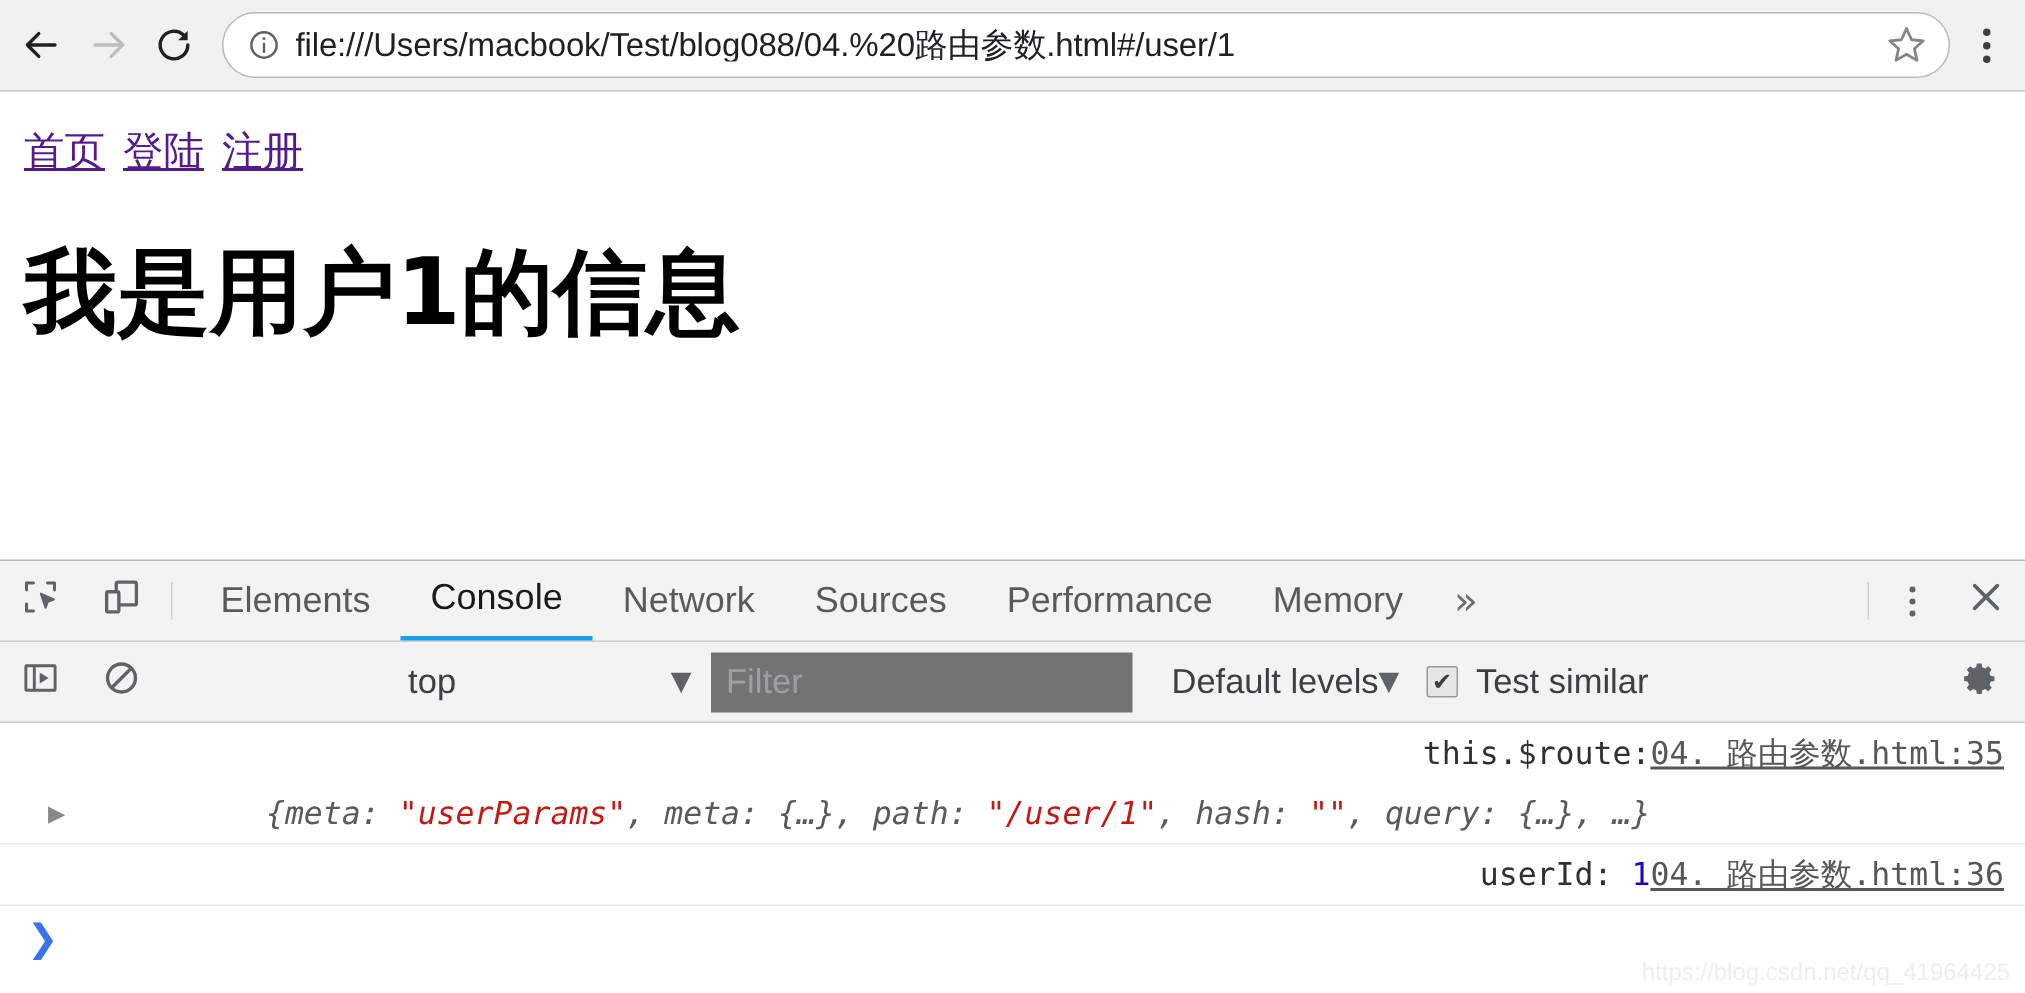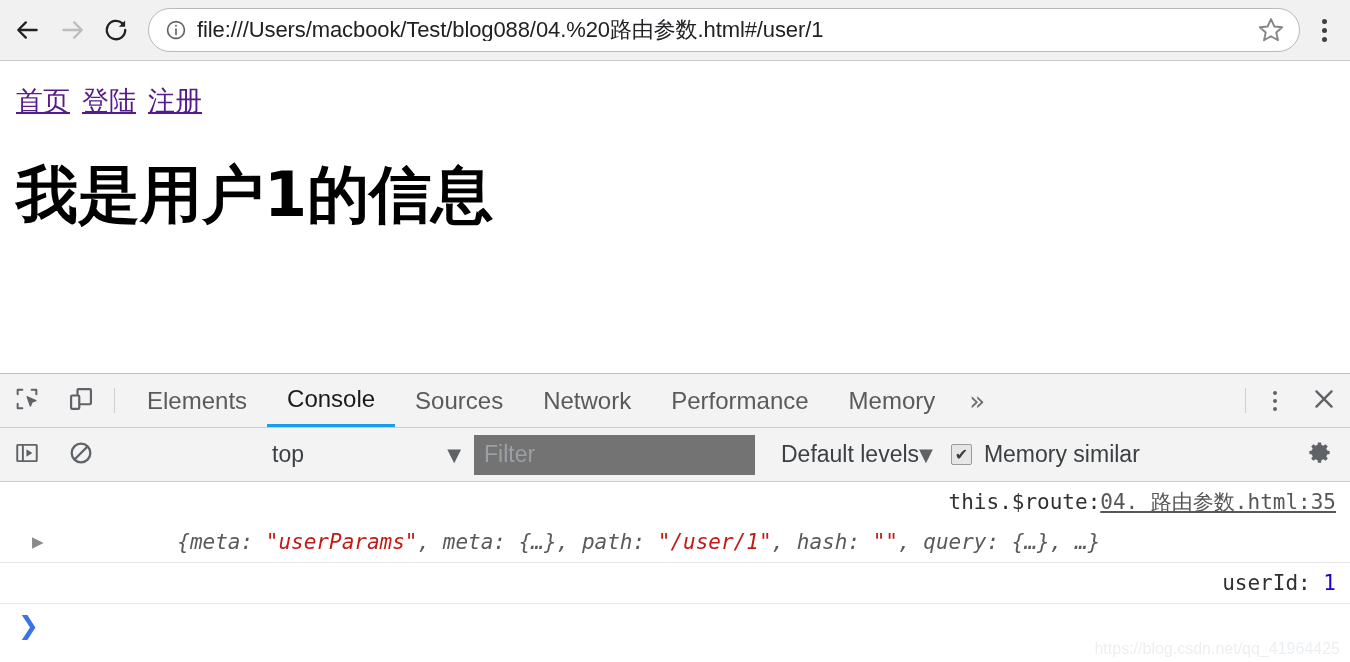--- a/index.html
+++ b/index.html
@@ -462,22 +462,22 @@
           <rect x="9" y="3.5" width="11.5" height="13" rx="1"></rect>
           <rect x="3.5" y="9" width="7" height="11.5" rx="1" fill="#f3f3f3"></rect>
         </svg>
       </span>
     </div>
     <div class="vsep"></div>
 
     <div class="dt-tabs">
       <div class="dt-tab">Elements</div>
       <div class="dt-tab active">Console</div>
+      <div class="dt-tab">Network</div>
       <div class="dt-tab">Sources</div>
-      <div class="dt-tab">Network</div>
       <div class="dt-tab">Performance</div>
       <div class="dt-tab">Memory</div>
       <div class="dt-more">»</div>
     </div>
 
     <div class="dt-right">
       <div class="vsep"></div>
       <div class="dt-kebab">
         <i></i>
         <i></i>
@@ -522,21 +522,21 @@
 
     <input class="filter-input" value="" placeholder="Filter" style="">
 
     <div class="levels">
       <span class="levels-label">Default levels</span>
       <span class="caret">▼</span>
     </div>
 
     <div class="groupsim">
       <span class="chk">✔</span>
-      <span class="groupsim-label">Memory similar</span>
+      <span class="groupsim-label">Test similar</span>
     </div>
 
     <div class="gear">
       <span>
         <svg width="27" height="27" viewBox="0 0 24 24" fill="#5f6368">
           <path d="M12 8.1a3.9 3.9 0 1 0 0 7.8 3.9 3.9 0 0 0 0-7.8zm0 6a2.1 2.1 0 1 1 0-4.2 2.1 2.1 0 0 1 0 4.2z"></path>
           <path d="M21 13.4v-2.8l-2.3-.4a6.9 6.9 0 0 0-.7-1.7l1.35-1.9-2-2-1.9 1.35a6.9 6.9 0 0 0-1.7-.7L13.4 3h-2.8l-.4 2.25a6.9 6.9 0 0 0-1.7.7L6.6 4.6l-2 2 1.35 1.9a6.9 6.9 0 0 0-.7 1.7L3 10.6v2.8l2.25.4a6.9 6.9 0 0 0 .7 1.7L4.6 17.4l2 2 1.9-1.35a6.9 6.9 0 0 0 1.7.7l.4 2.25h2.8l.4-2.25a6.9 6.9 0 0 0 1.7-.7l1.9 1.35 2-2-1.35-1.9a6.9 6.9 0 0 0 .7-1.7z"></path>
         </svg>
       </span>
     </div>
@@ -549,20 +549,21 @@
         <div class="c-line">this.$route:</div>
         <div class="c-line obj"><span class="c-arrow">▶</span><span>{meta: </span><span class="str">"userParams"</span><span>, meta: {…}, path: </span><span class="str">"/user/1"</span><span>, hash: </span><span class="str">""</span><span>, query: {…}, …}</span></div>
       </div>
       <div class="src-link">04. 路由参数.html:35</div>
     </div>
 
     <div class="c-row">
       <div class="c-main">
         <div class="c-line"><span>userId: </span><span class="num">1</span></div>
       </div>
+      <div class="src-link">04. 路由参数.html:36</div>
     </div>
 
     <div class="prompt-row">
       <span class="prompt-chevron">❯</span>
     </div>
 
     <div class="watermark">https://blog.csdn.net/qq_41964425</div>
   </div>
 </div>
 

